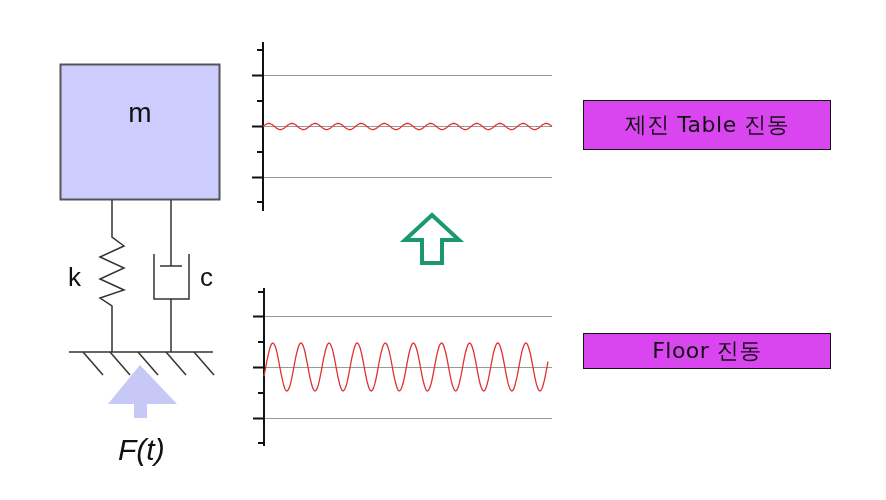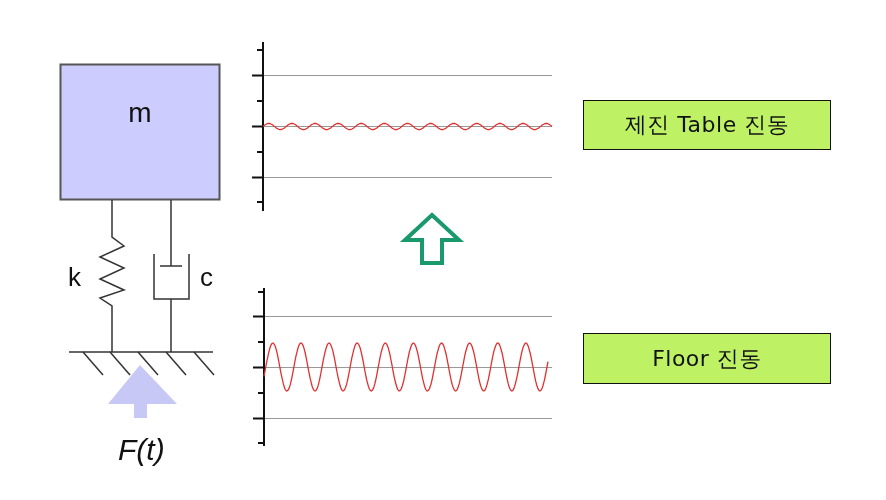--- a/index.html
+++ b/index.html
@@ -1,21 +1,21 @@
 <!DOCTYPE html>
 <html><head>
 <meta charset="utf-8">
 <style>
   html, body { margin: 0; padding: 0; background: #ffffff; }
   body { width: 886px; height: 500px; position: relative; overflow: hidden;
          font-family: "Liberation Sans", "DejaVu Sans", sans-serif; }
   svg { position: absolute; left: 0; top: 0; }
   .label-box {
     position: absolute; box-sizing: border-box;
-    border: 1.5px solid #111; background: #bef264;
+    border: 1.5px solid #111; background: #d946ef;
     display: flex; align-items: center; justify-content: center;
     font-family: "DejaVu Sans", sans-serif; font-size: 22px; color: #111;
     letter-spacing: 0.5px;
   }
   .mass-label, .k-label, .c-label, .f-label { position: absolute; color: #111;
     font-family: "Liberation Sans", sans-serif; }
   .mass-label { left: 60px; width: 160px; top: 97px; text-align: center; font-size: 28px; }
   .k-label { left: 68px; top: 262px; font-size: 26px; }
   .c-label { left: 200px; top: 262px; font-size: 26px; }
   .f-label { left: 118px; top: 433px; font-size: 30px; font-style: italic; }
@@ -89,13 +89,13 @@
 
   <polygon points="432,215 459,240 442,240 442,263 422,263 422,240 405,240" fill="#ffffff" stroke="#1a9a6c" stroke-width="4" stroke-linejoin="miter"></polygon>
 </svg>
 
 <div class="mass-label">m</div>
 <div class="k-label">k</div>
 <div class="c-label">c</div>
 <div class="f-label">F(t)</div>
 
 <div class="label-box" style="left:583px; top:100px; width:248px; height:50px;">제진 Table 진동</div>
-<div class="label-box" style="left:583px; top:333px; width:248px; height:51px;">Floor 진동</div>
+<div class="label-box" style="left:583px; top:333px; width:248px; height:36px;">Floor 진동</div>
 
 </body></html>

